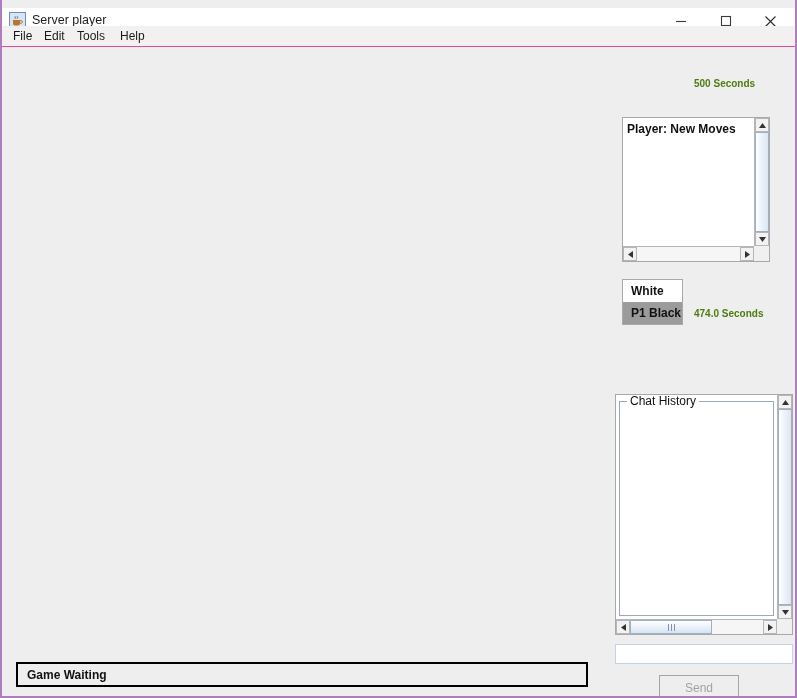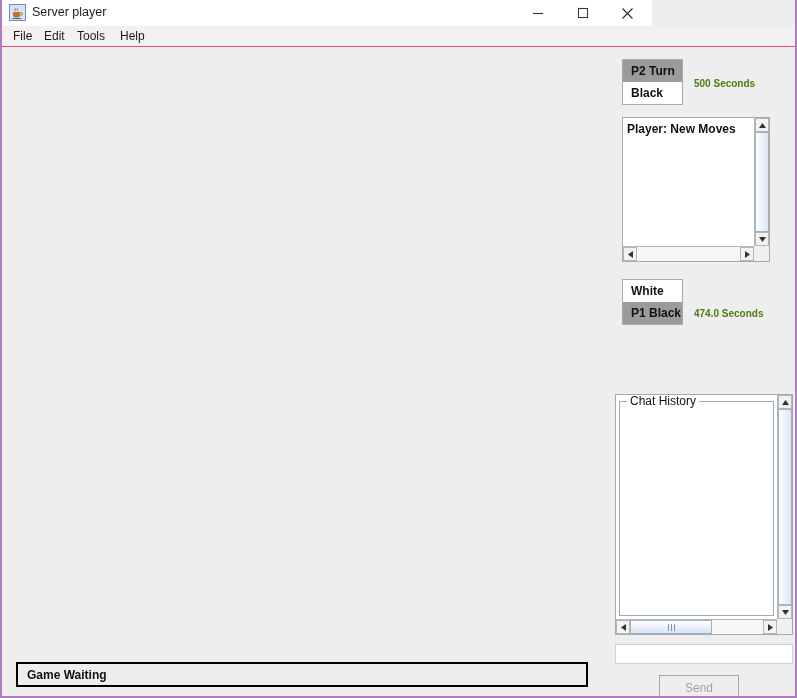--- a/index.html
+++ b/index.html
@@ -18,22 +18,22 @@
     background: #eeeeee;
     box-sizing: border-box;
     border-left: 2px solid #b07cc0;
     border-right: 2px solid #b07cc0;
     border-bottom: 2px solid #b07cc0;
   }
 
   
   .titlebar {
     position: absolute;
-    left: 0; top: 0;
-    width: 650px;
+    left: 0; top: 8px;
+    width: 793px;
     height: 26px;
     background: #ffffff;
     border-bottom: 1px solid #ececec;
   }
   .title-icon {
     position: absolute;
     left: 7px; top: 4px;
     width: 17px; height: 17px;
   }
   .title-text {
@@ -364,24 +364,20 @@
 
   <div class="content">
 
 
     <div class="statusbar">
       <span>Game Waiting</span>
     </div>
 
     <div class="right-col">
 
-      <div class="turn-box" id="p2-box">
-        <div class="turn-cell active">P2  Turn</div>
-        <div class="turn-cell idle">Black</div>
-      </div>
       <div class="sec-label" id="p2-seconds">500 Seconds</div>
 
       <div class="scrollpane" id="moves-pane">
         <div class="sp-view">
           <div class="moves-text">Player: New Moves</div>
         </div>
         <div class="sb-v">
           <div class="sb-track-v">
             <div class="sb-thumb-v"></div>
           </div>

